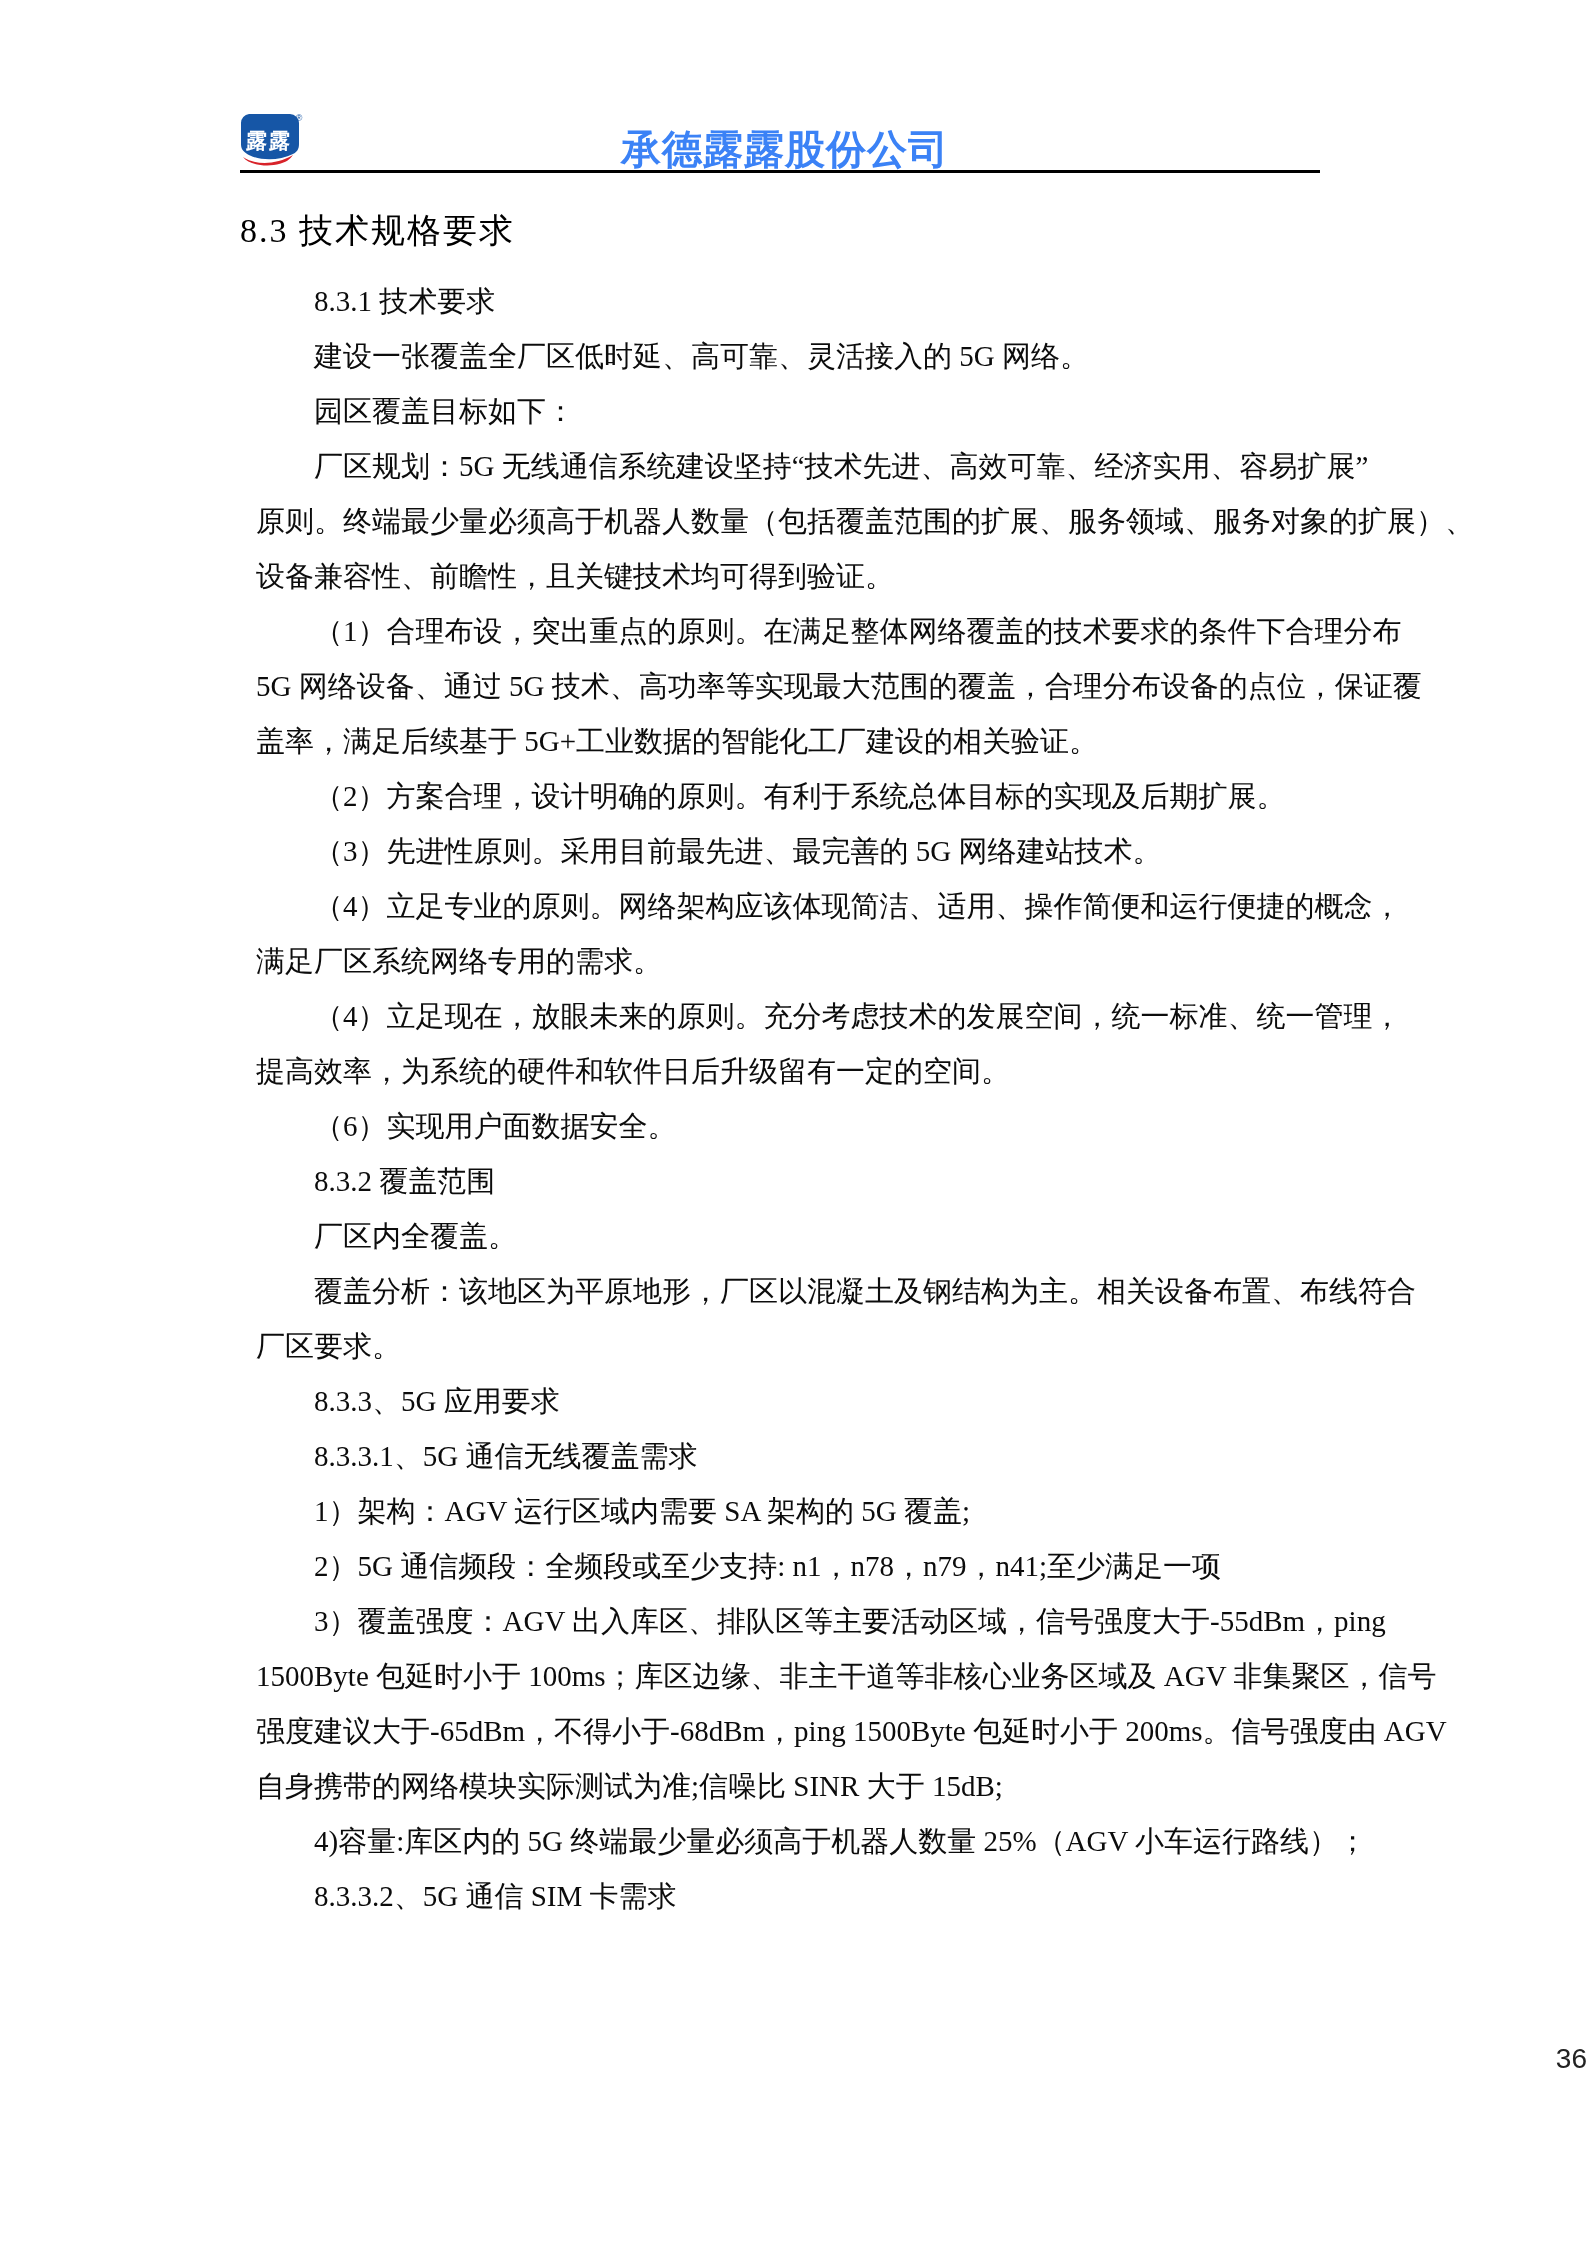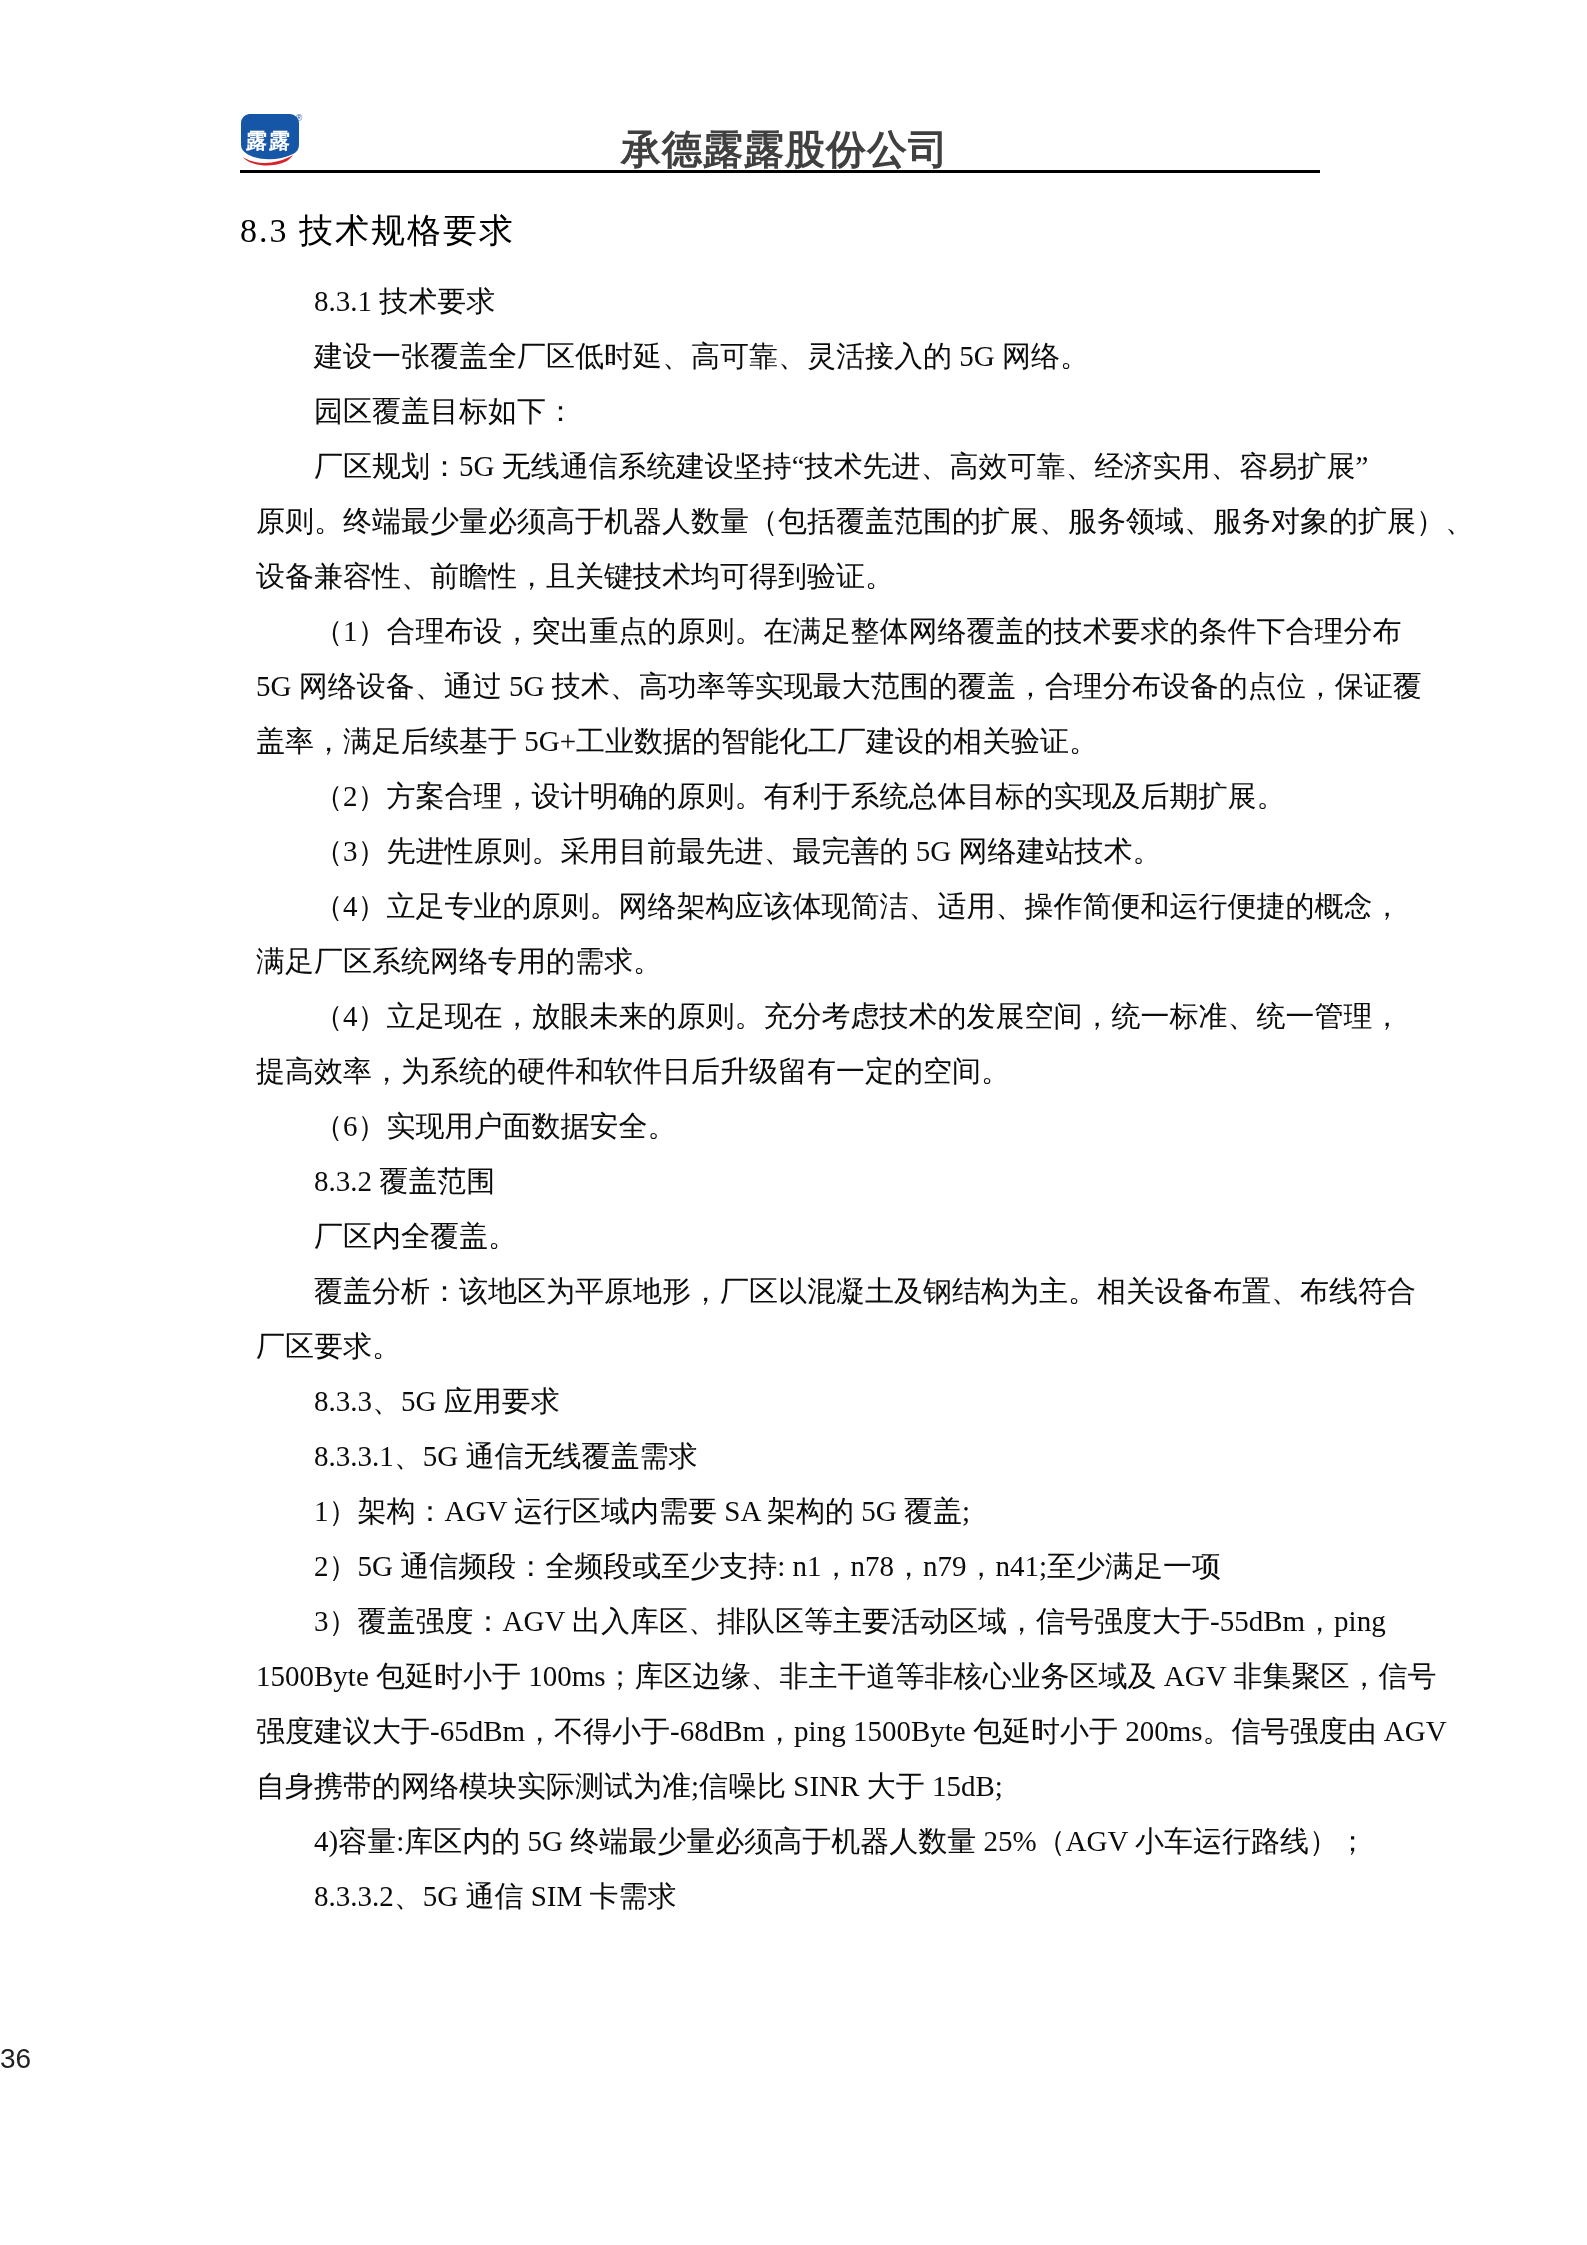--- a/index.html
+++ b/index.html
@@ -23,21 +23,21 @@
   .company-title {
     position: absolute;
     left: 485px;
     top: 122px;
     width: 600px;
     text-align: center;
     font-family: "Liberation Sans", sans-serif;
     font-size: 40px;
     font-weight: bold;
     letter-spacing: 1px;
-    color: #404040;
+    color: #3b82f6;
     white-space: nowrap;
   }
   .header-rule {
     position: absolute;
     left: 240px;
     top: 170px;
     width: 1080px;
     height: 3px;
     background: #000000;
   }
@@ -65,21 +65,21 @@
     font-size: 29px;
     white-space: nowrap;
     color: #0c0c0c;
   }
   .line.indent { padding-left: 58px; }
   .page-number {
     position: absolute;
     left: 0;
     top: 2043px;
     width: 1587px;
-    text-align: left;
+    text-align: right;
     font-family: "Liberation Sans", sans-serif;
     font-size: 28px;
     color: #222222;
   }
 </style>
 </head>
 <body>
 
 <div class="page">
 

